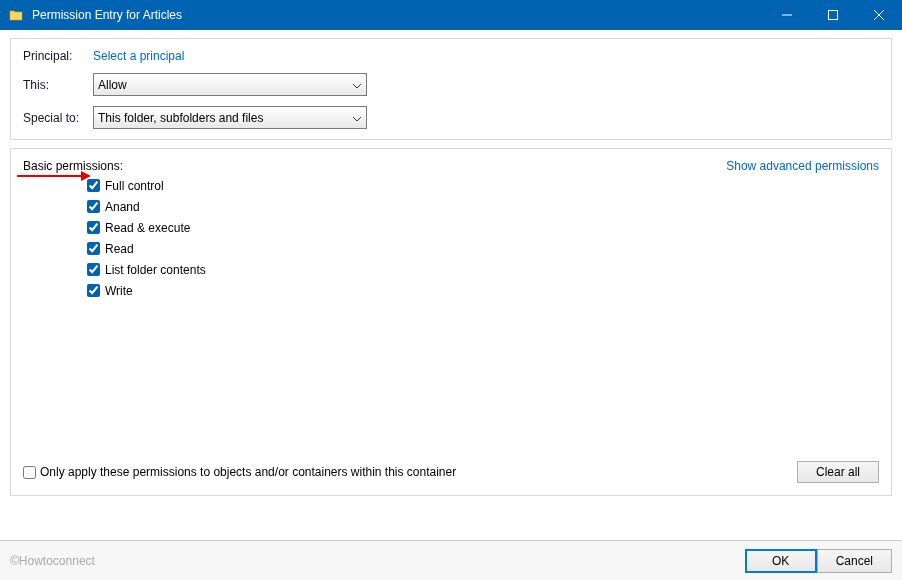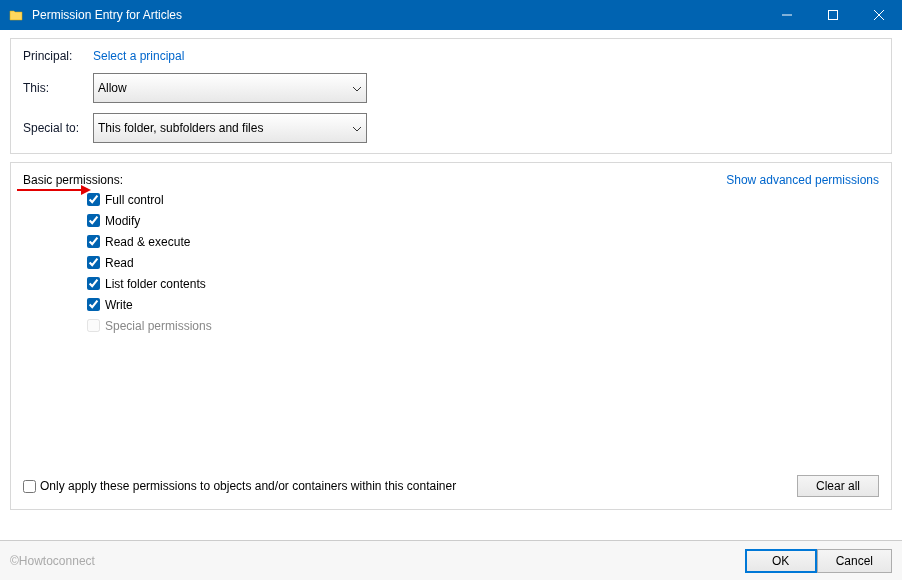--- a/index.html
+++ b/index.html
@@ -15,21 +15,21 @@
     .panel { border: 1px solid #d8d8d8; padding: 10px 12px; margin-bottom: 8px; }
     
     .field-row { display: flex; align-items: center; margin-bottom: 10px; }
     .field-row:last-child { margin-bottom: 0; }
     .field-label { width: 70px; color: #0f172a; }
     .field-value { flex: 1; display: flex; align-items: center; gap: 12px; }
     .principal-name { color: #000; }
     .link { color: #0066cc; cursor: pointer; }
     
     .select-wrap { position: relative; width: 274px; }
-    .select-wrap select { width: 100%; height: 30px; border: 1px solid #7a7a7a; background: linear-gradient(#fff, #e8e8e8); padding: 2px 4px; font-family: inherit; font-size: 12px; appearance: none; -webkit-appearance: none; }
+    .select-wrap select { width: 100%; height: 23px; border: 1px solid #7a7a7a; background: linear-gradient(#fff, #e8e8e8); padding: 2px 4px; font-family: inherit; font-size: 12px; appearance: none; -webkit-appearance: none; }
     .select-arrow { position: absolute; right: 6px; top: 50%; transform: translateY(-50%); pointer-events: none; }
     
     .perm-panel { position: relative; height: 348px; }
     .perm-header { display: flex; justify-content: space-between; align-items: flex-start; margin-bottom: 6px; }
     .perm-title { color: #000; }
     .perm-list { margin-left: 64px; }
     .perm-item { display: flex; align-items: flex-start; margin-bottom: 4px; height: 17px; }
     .perm-item input[type="checkbox"] { width: 13px; height: 13px; margin-right: 5px; accent-color: #0063b1; }
     .perm-item.disabled label { color: #888; }
     .perm-item.disabled input { opacity: 0.6; }
@@ -126,41 +126,37 @@
       <span class="perm-title">Basic permissions:</span>
       <span class="link">Show advanced permissions</span>
     </div>
     <div class="perm-list">
       <div class="perm-item">
         <input type="checkbox" checked="" style="">
         <label>Full control</label>
       </div>
       <div class="perm-item">
         <input type="checkbox" checked="" style="">
-        <label>Modify</label>
+        <label>Anand</label>
       </div>
       <div class="perm-item">
         <input type="checkbox" checked="" style="">
         <label>Read &amp; execute</label>
       </div>
       <div class="perm-item">
         <input type="checkbox" checked="" style="">
         <label>Read</label>
       </div>
       <div class="perm-item">
         <input type="checkbox" checked="" style="">
         <label>List folder contents</label>
       </div>
       <div class="perm-item">
         <input type="checkbox" checked="" style="">
         <label>Write</label>
-      </div>
-      <div class="perm-item disabled">
-        <input type="checkbox" disabled="" style="">
-        <label>Special permissions</label>
       </div>
     </div>
 
     <div class="bottom-controls">
       <div class="checkbox-inline">
         <input type="checkbox" style="">
         <label>Only apply these permissions to objects and/or containers within this container</label>
       </div>
       <button class="btn">Clear all</button>
     </div>

